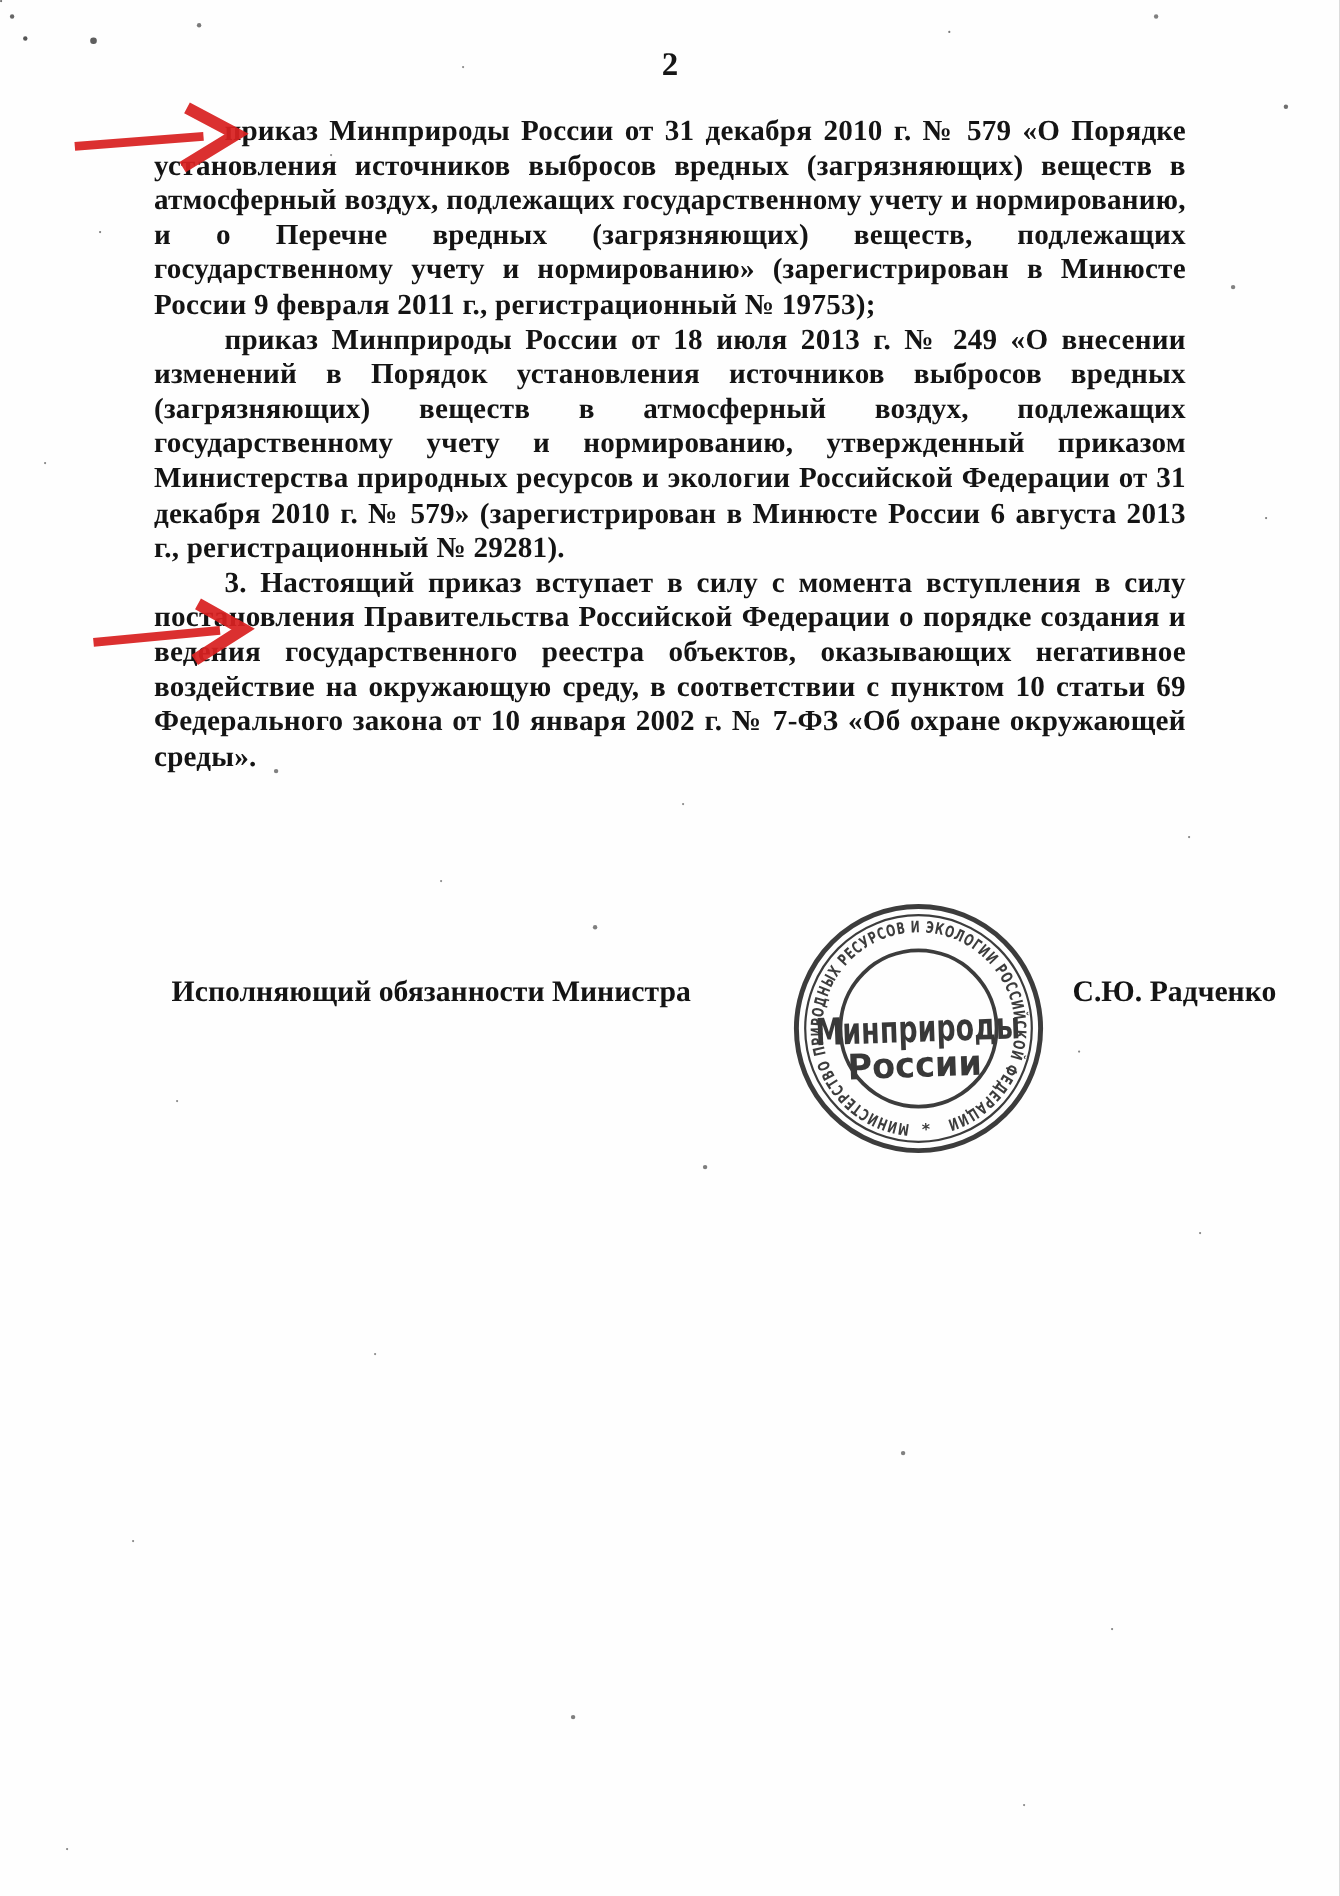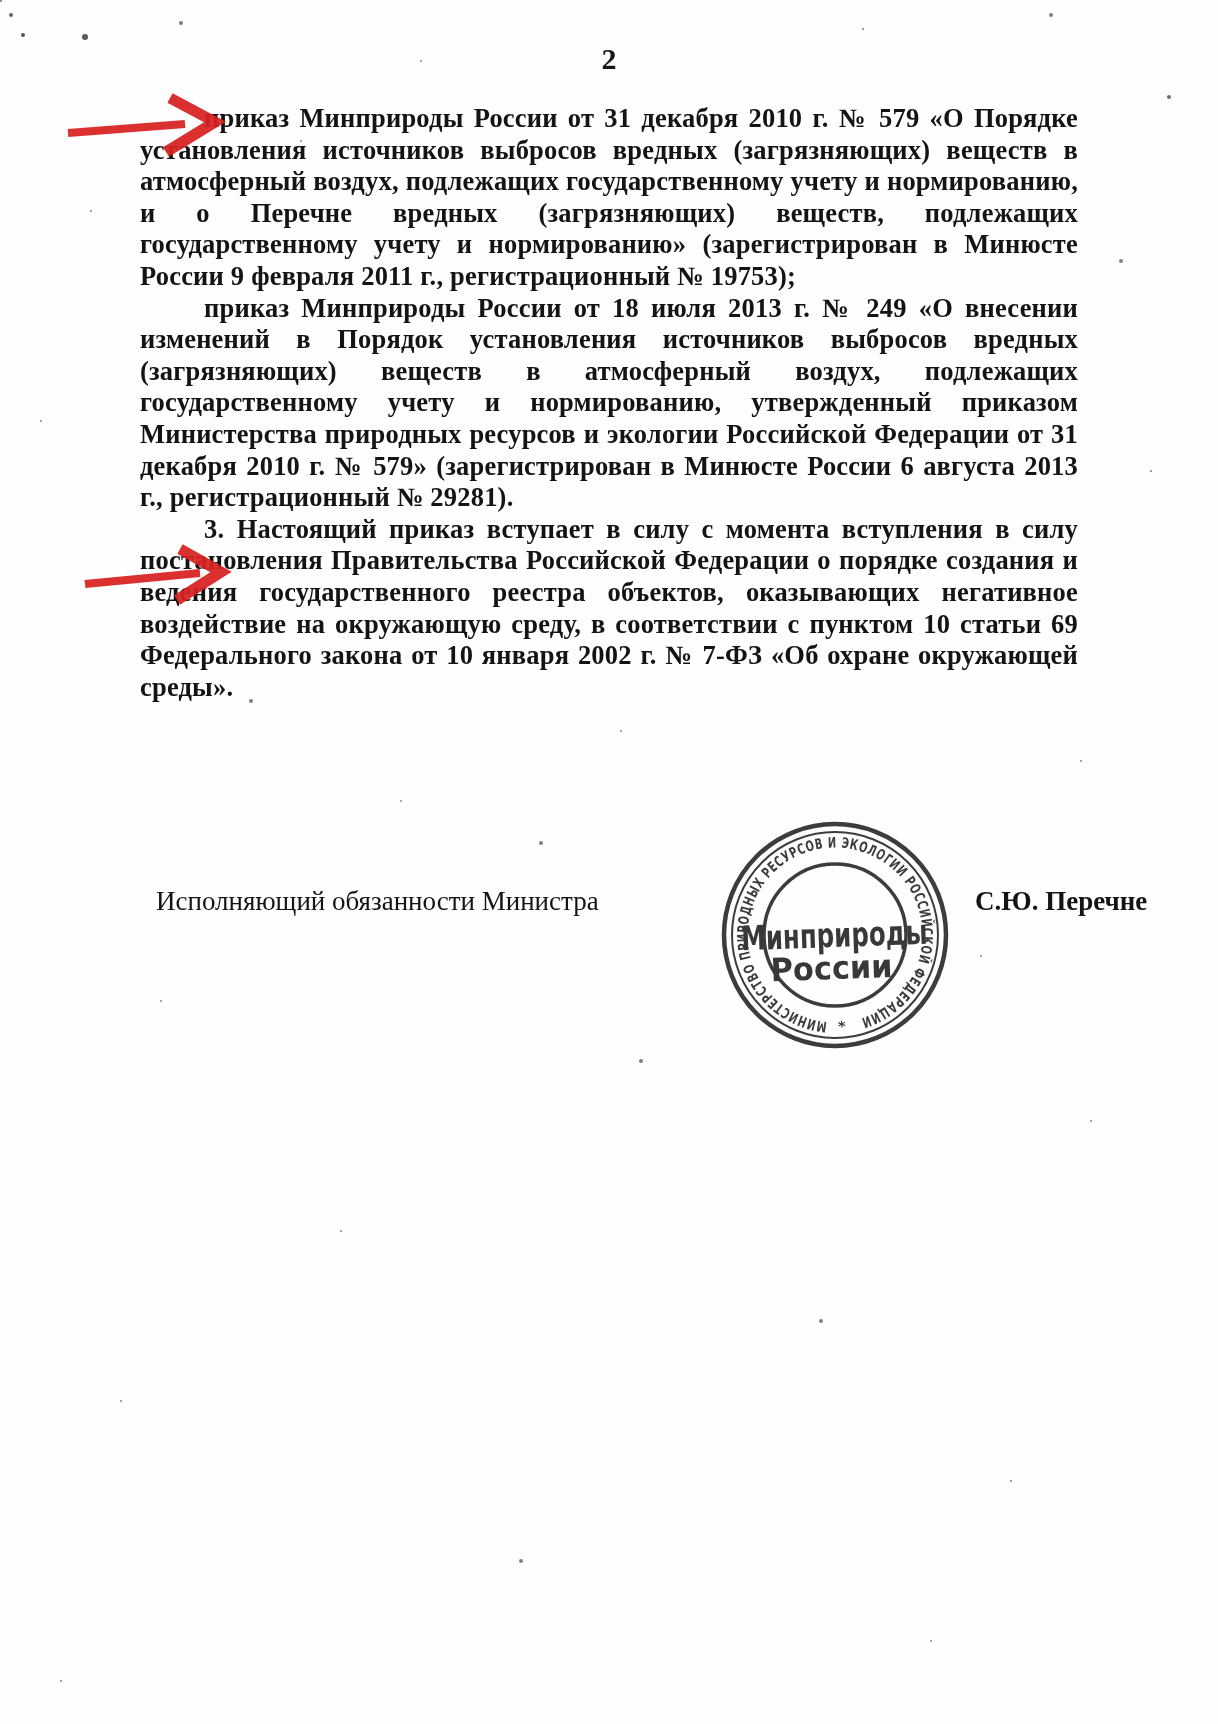--- a/index.html
+++ b/index.html
@@ -21,21 +21,21 @@
     position:absolute;left:140px;top:103px;width:938px;
     font-size:26.5px;line-height:31.6px;font-weight:700;
     text-align:justify;
     color:#141414;
     letter-spacing:0.2px;
   }
   .body-text p{margin:0;text-indent:64px;}
   .overlay{position:absolute;left:0;top:0;pointer-events:none;}
   .sig-role{
     position:absolute;left:156px;top:886px;
-    font-size:27px;font-weight:400;color:#141414;white-space:nowrap;
+    font-size:27px;font-weight:700;color:#141414;white-space:nowrap;
   }
   .sig-name{
     position:absolute;left:975px;top:886px;
     font-size:27px;font-weight:700;color:#141414;white-space:nowrap;
   }
   .stamp-svg{position:absolute;left:695px;top:795px;}
   .stamp-ring-text{
     font-family:"DejaVu Sans","Liberation Sans",sans-serif;
     font-weight:700;font-size:14.5px;letter-spacing:1px;
     fill:#222;
@@ -81,21 +81,21 @@
       <path d="M 68 133 L 185 124" stroke-width="8"></path>
       <path d="M 170 98 L 215 122 L 166 152" stroke-width="11" stroke-linejoin="miter"></path>
     </g>
     <g stroke="#d92121" fill="none" stroke-linecap="butt" opacity="0.93">
       <path d="M 85 584 L 200 573" stroke-width="8"></path>
       <path d="M 180 549 L 221 572 L 177 600" stroke-width="11" stroke-linejoin="miter"></path>
     </g>
   </svg>
 
   <div class="sig-role">Исполняющий обязанности Министра</div>
-  <div class="sig-name">С.Ю. Перечне</div>
+  <div class="sig-name">С.Ю. Радченко</div>
 
   <svg class="stamp-svg" width="280" height="280" viewBox="0 0 280 280">
     <g opacity="0.88">
       <circle cx="140" cy="140" r="111" fill="none" stroke="#222" stroke-width="4.5"></circle>
       <circle cx="140" cy="140" r="103" fill="none" stroke="#222" stroke-width="2"></circle>
       <circle cx="140" cy="140" r="71" fill="none" stroke="#222" stroke-width="3.5"></circle>
 
       <defs>
         <path id="ringPath" d="M 140 227.5 A 87.5 87.5 0 0 1 140 52.5 A 87.5 87.5 0 0 1 140 227.5"></path>
       </defs>

